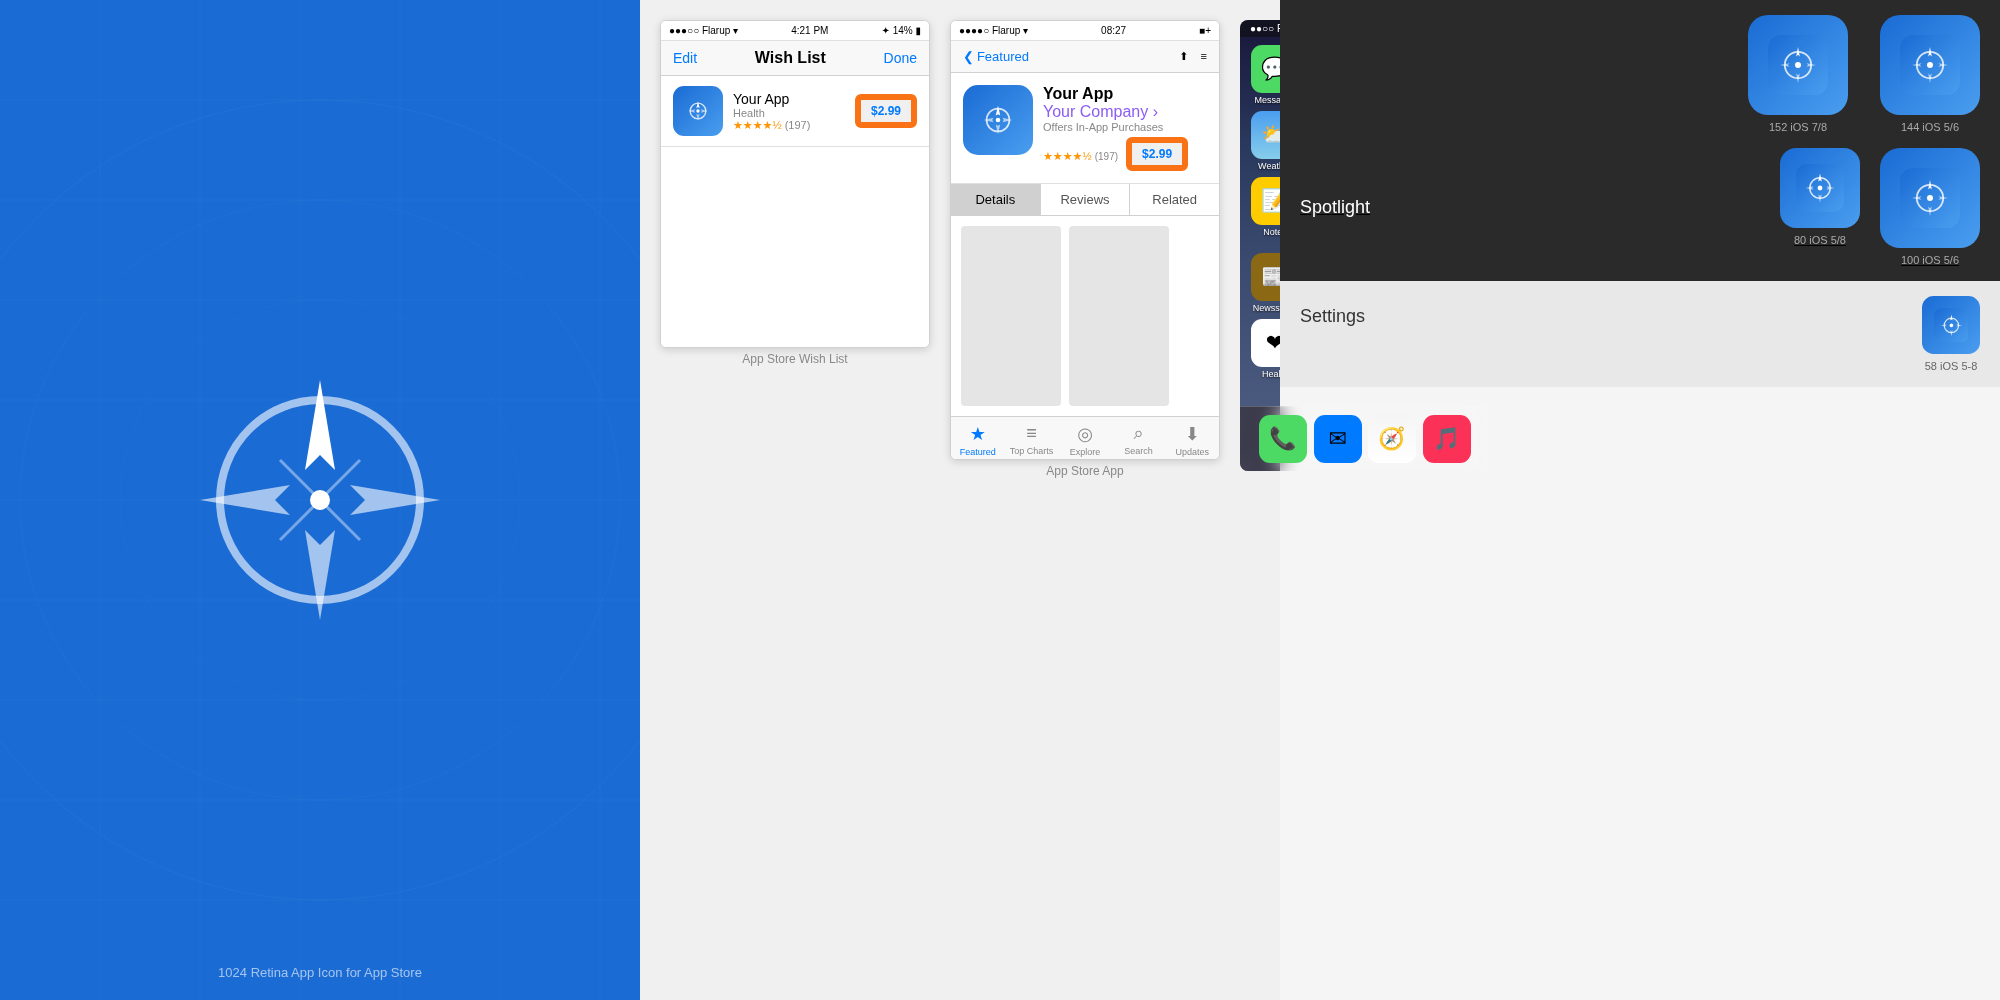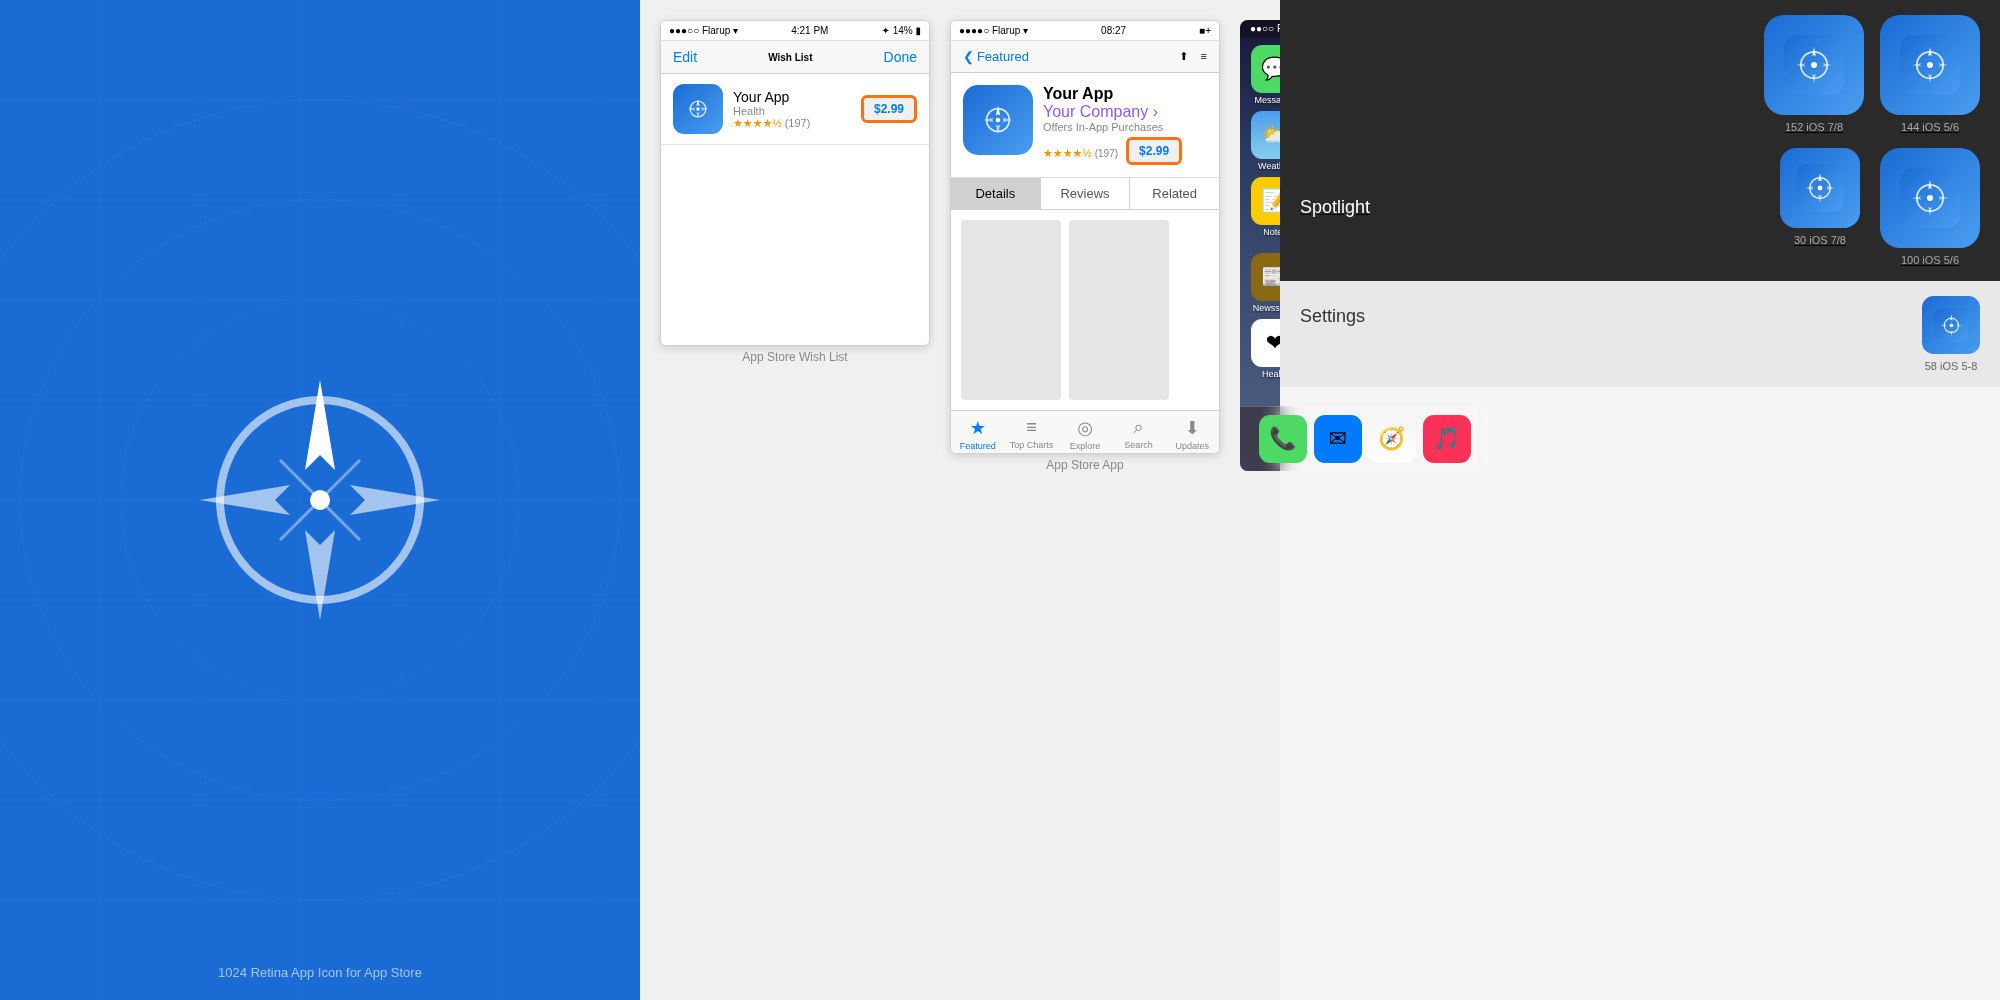--- a/index.html
+++ b/index.html
@@ -87,21 +87,21 @@
       border-bottom: 1px solid #e0e0e0;
     }
     .mockup-nav-bar {
       background: #f8f8f8;
       padding: 8px 12px;
       display: flex;
       justify-content: space-between;
       align-items: center;
       border-bottom: 1px solid #d0d0d0;
     }
-    .nav-title { font-size: 10px; font-weight: 600; text-align: center; }
+    .nav-title { font-size: 16px; font-weight: 600; text-align: center; }
     .nav-link { font-size: 14px; color: #007aff; }
     .wishlist-item {
       display: flex;
       align-items: center;
       padding: 10px 12px;
       gap: 10px;
       border-bottom: 1px solid #e0e0e0;
     }
     .app-icon-small {
       width: 50px; height: 50px;
@@ -110,21 +110,21 @@
       display: flex; align-items: center; justify-content: center;
       flex-shrink: 0;
     }
     .app-icon-small svg { width: 28px; height: 28px; }
     .app-info { flex: 1; }
     .app-name { font-size: 14px; font-weight: 500; }
     .app-cat { font-size: 11px; color: #888; }
     .stars { color: #ff9500; font-size: 11px; }
     .price-btn {
       background: #f0f0f0;
-      border: 3px solid #f97316;
+      border: 6px solid #f97316;
       color: #007aff;
       font-size: 12px;
       font-weight: 600;
       padding: 4px 10px;
       border-radius: 6px;
     }
 
     
     .appstore-mockup {
       width: 270px;
@@ -646,21 +646,21 @@
       </div>
       <div class="mockup-caption">Home Screen</div>
     </div>
   </div>
 </div>
 
 <div class="right-section">
 
   <div class="icon-sizes-panel">
 
-    <div style="display:flex;justify-content:flex-end;gap:16px;text-decoration:underline;">
+    <div style="display:flex;justify-content:flex-end;gap:32px;">
       <div class="size-item">
         <div class="size-icon" style="width:100px;height:100px;">
           <svg viewBox="0 0 100 100" width="100" height="100" xmlns="http://www.w3.org/2000/svg">
             <rect width="100" height="100" rx="22" fill="url(#grad1)"></rect>
             <defs>
               <linearGradient id="grad1" x1="0%" y1="0%" x2="100%" y2="100%">
                 <stop offset="0%" style="stop-color:#1a6bd4"></stop>
                 <stop offset="100%" style="stop-color:#4a9eef"></stop>
               </linearGradient>
             </defs>
@@ -710,21 +710,21 @@
                 </linearGradient>
               </defs>
               <circle cx="40" cy="40" r="17" fill="none" stroke="white" stroke-width="2.5" opacity="0.8"></circle>
               <polygon points="40,16 37,29 40,27 43,29" fill="white"></polygon>
               <polygon points="40,64 43,51 40,53 37,51" fill="white" opacity="0.6"></polygon>
               <polygon points="16,40 29,43 27,40 29,37" fill="white" opacity="0.6"></polygon>
               <polygon points="64,40 51,37 53,40 51,43" fill="white" opacity="0.6"></polygon>
               <circle cx="40" cy="40" r="4" fill="white"></circle>
             </svg>
           </div>
-          <div class="size-label">30 iOS 7/8</div>
+          <div class="size-label">80 iOS 5/8</div>
         </div>
         <div class="size-item">
           <div class="size-icon" style="width:100px;height:100px;">
             <svg viewBox="0 0 100 100" width="100" height="100" xmlns="http://www.w3.org/2000/svg">
               <rect width="100" height="100" rx="22" fill="url(#grad4)"></rect>
               <defs>
                 <linearGradient id="grad4" x1="0%" y1="0%" x2="100%" y2="100%">
                   <stop offset="0%" style="stop-color:#1a6bd4"></stop>
                   <stop offset="100%" style="stop-color:#4a9eef"></stop>
                 </linearGradient>

